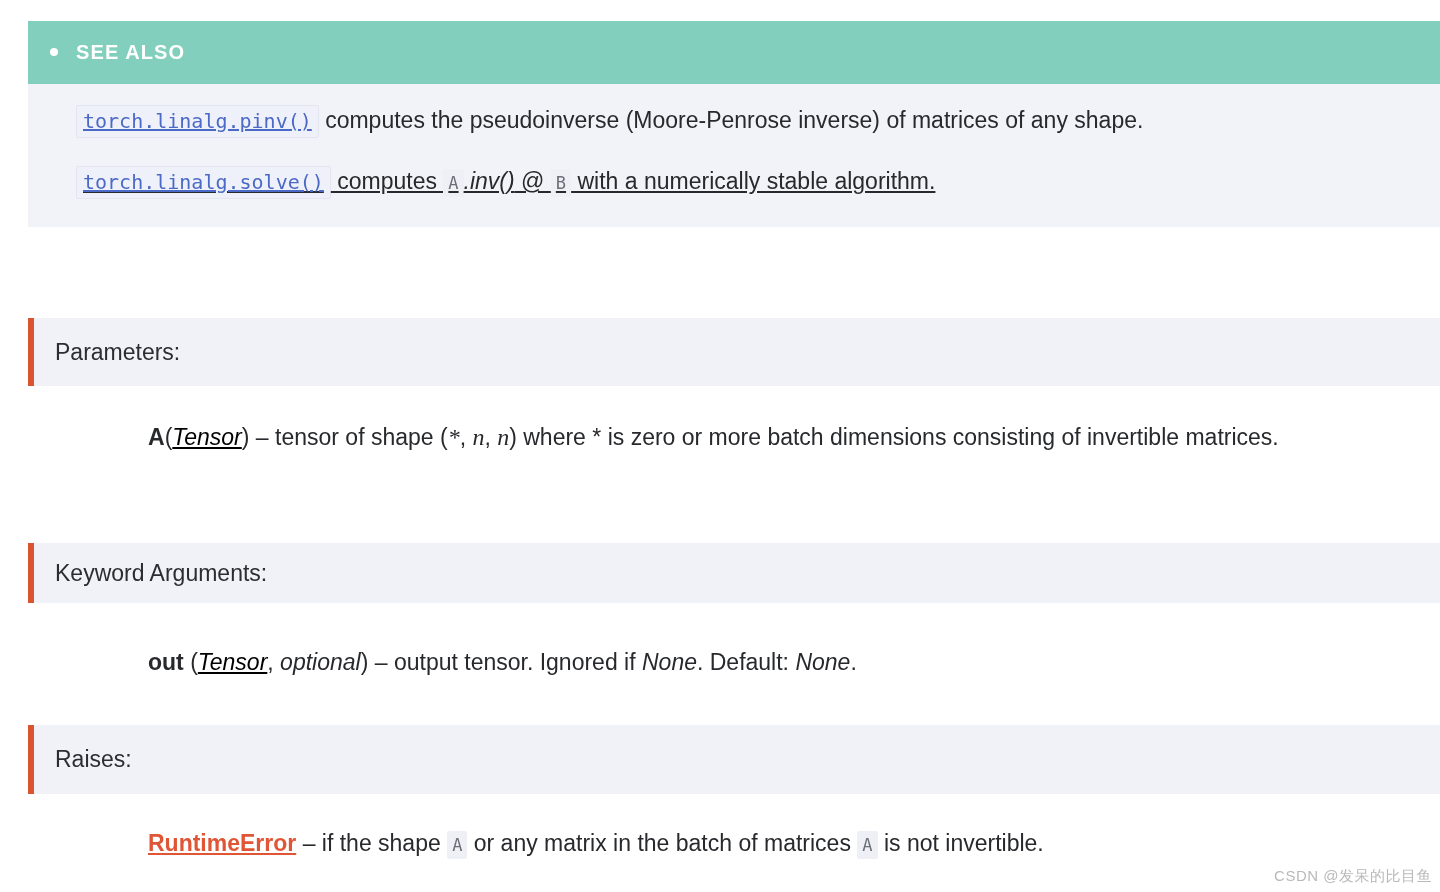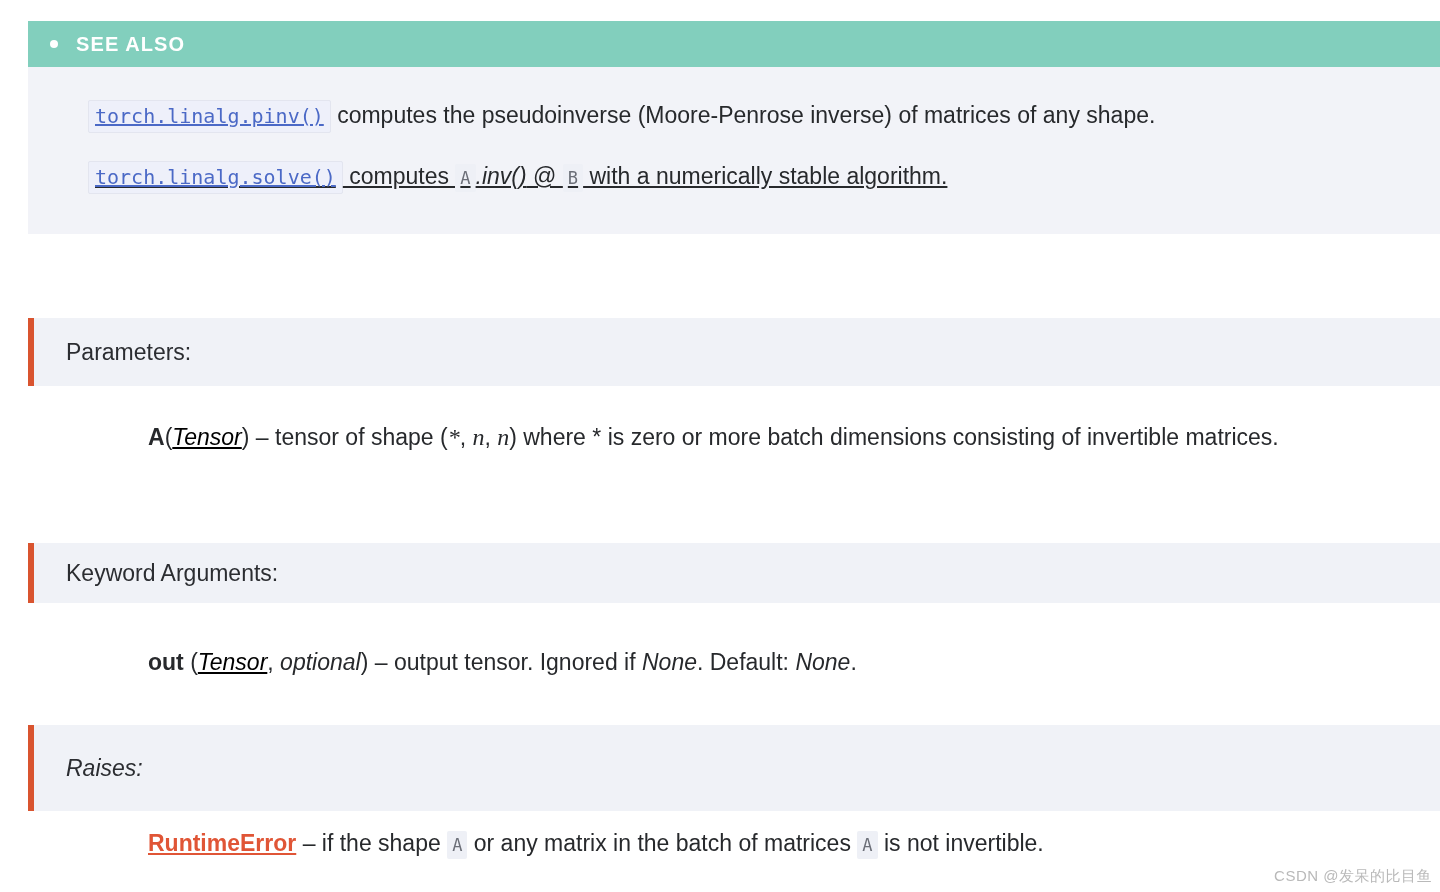--- a/index.html
+++ b/index.html
@@ -26,40 +26,40 @@
   .admonition-title {
     background: #82cfbd;
     color: #ffffff;
     font-size: 20px;
     font-weight: 700;
     letter-spacing: 1.1px;
     text-transform: uppercase;
     padding: 14px 16px 15px 22px;
     line-height: 1.0;
     box-sizing: border-box;
-    height: 46px;
+    height: 63px;
     display: flex;
     align-items: center;
   }
   .admonition-title .bullet {
     display: inline-block;
     width: 8px;
     height: 8px;
     border-radius: 50%;
     background: #ffffff;
     margin-right: 18px;
     flex: 0 0 auto;
   }
   .admonition-body {
     background: #f2f3f8;
     padding: 18px 20px 26px 48px;
     box-sizing: border-box;
   }
   .admonition-body p {
-    margin: 12px;
+    margin: 0;
     font-size: 23px;
     line-height: 1.62;
     color: #27292c;
     white-space: nowrap;
   }
   .admonition-body p + p { margin-top: 24px; text-decoration: underline; }
 
   
   .codelink {
     font-family: "DejaVu Sans Mono", "Liberation Mono", monospace;
@@ -88,21 +88,21 @@
     position: absolute;
     left: 28px;
     width: 1412px;
     background: #f0f2f7;
     border-left: 6px solid #d9542f;
     box-sizing: border-box;
     display: flex;
     align-items: center;
     font-size: 23px;
     color: #2b2d31;
-    padding-left: 32px;
+    padding-left: 21px;
   }
   .field-body {
     position: absolute;
     left: 148px;
     width: 1340px;
     font-size: 23px;
     line-height: 1.43;
     color: #27292c;
   }
   .field-body.nowrap { white-space: nowrap; }
@@ -152,20 +152,20 @@
   <span class="bold">A</span><span>(</span><a class="link-red" href="#">Tensor</a><span>)</span><span> – </span><span>tensor of shape (</span><span class="mathvar">*</span><span>, </span><span class="mathvar">n</span><span>, </span><span class="mathvar">n</span><span>) where * is zero or more batch dimensions consisting of invertible matrices.</span>
 </div>
 
 <div class="field-head" style="top:543px; height:60px;">
   <span>Keyword Arguments:</span>
 </div>
 <div class="field-body nowrap" style="top:646px;">
   <span class="bold">out</span><span> (</span><a class="link-red" href="#">Tensor</a><span>, </span><span class="ital">optional</span><span>)</span><span> – output tensor. Ignored if </span><span class="ital">None</span><span>. Default: </span><span class="ital">None</span><span>.</span>
 </div>
 
-<div class="field-head" style="top:725px; height:86px;font-style:italic;">
+<div class="field-head" style="top:725px; height:69px;">
   <span>Raises:</span>
 </div>
 <div class="field-body nowrap" style="top:827px;">
   <a class="link-red-bold" href="#">RuntimeError</a><span> – if the shape </span><span class="codechip">A</span><span> or any matrix in the batch of matrices </span><span class="codechip">A</span><span> is not invertible.</span>
 </div>
 
 <div class="watermark">CSDN @发呆的比目鱼</div>
 
 </body></html>

